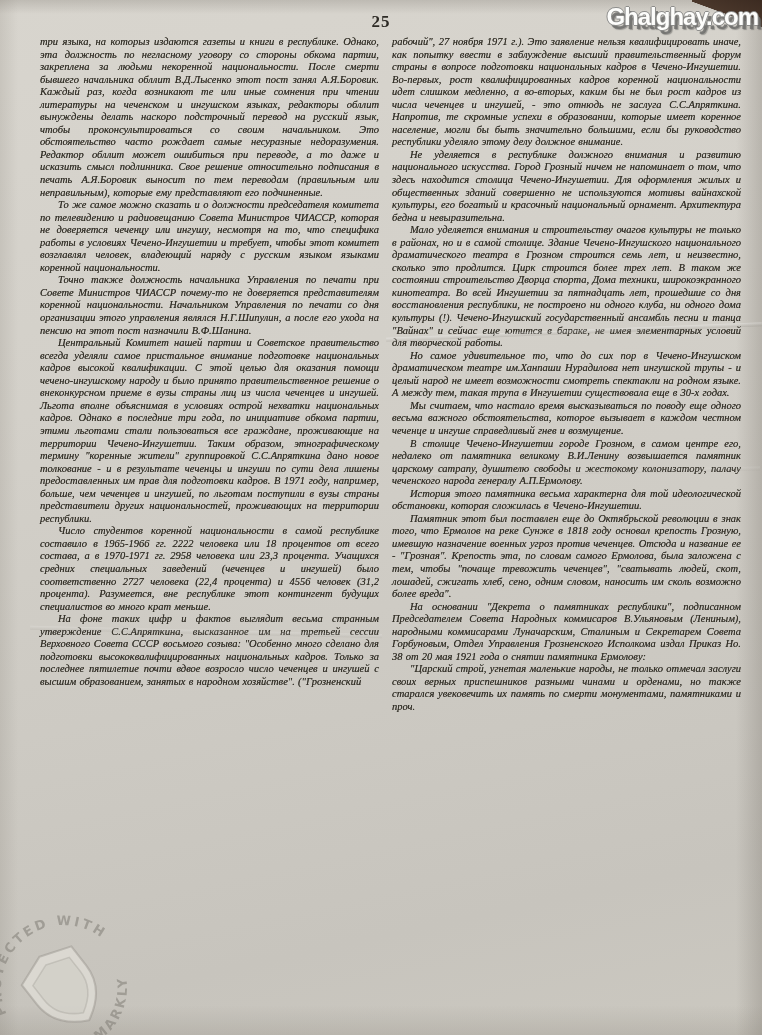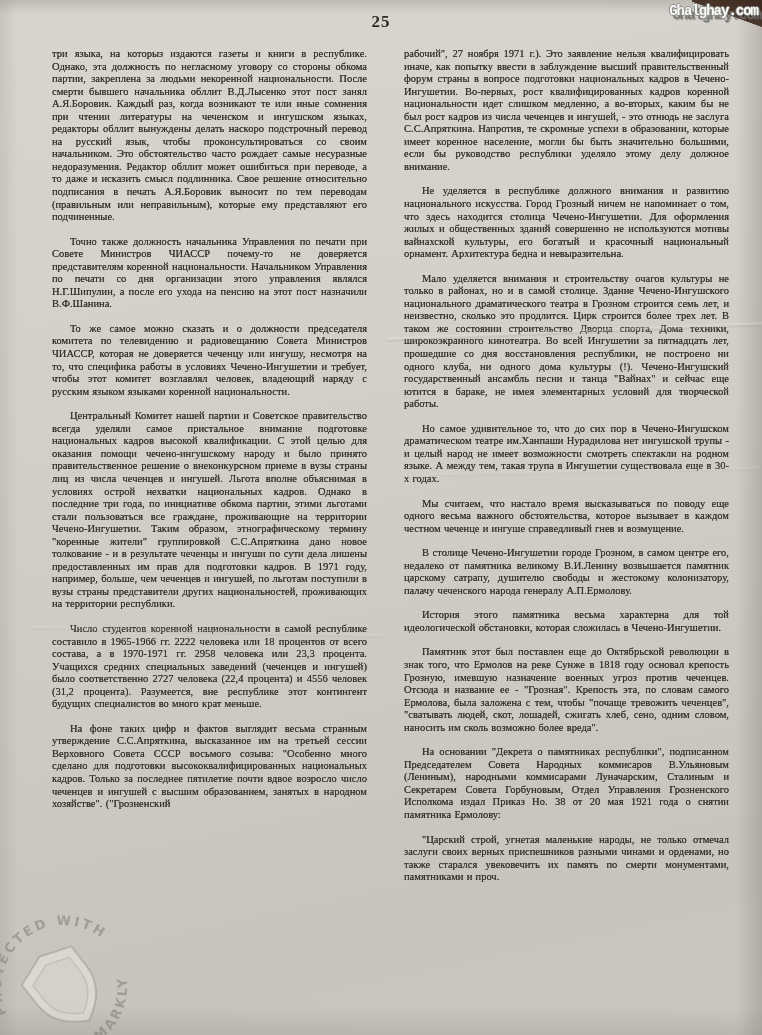--- a/index.html
+++ b/index.html
@@ -32,46 +32,46 @@
     font-size:17px;font-weight:bold;color:#2e2b26;letter-spacing:1px;
   }
   .col{
     position:absolute;top:36px;text-align:justify;
     font-size:10.5px;line-height:12.55px;color:#343129;
     text-shadow:0 0 .4px rgba(52,49,41,.85);
     word-spacing:.6px;
   }
   #col-left{left:40px;width:339px;}
   #col-right{left:392px;width:349px;}
-  .col p{margin:12px;text-indent:18px;}
+  .col p{margin:0;text-indent:18px;font-style:italic;}
   .col p.noindent{text-indent:0;}
 
   
   #site-watermark{
     position:absolute;top:3px;right:4px;
-    font-family:Liberation Mono, monospace;
-    font-weight:bold;font-size:14px;letter-spacing:-1px;color:#fdfdfb;
+    font-family:Liberation Sans, sans-serif;
+    font-weight:bold;font-size:24px;letter-spacing:-1px;color:#fdfdfb;
     text-shadow:
       -1px 0 0 #8d8d8b, 1px 0 0 #8d8d8b, 0 -1px 0 #8d8d8b, 0 1px 0 #8d8d8b,
       3px 4px 0 rgba(110,110,108,.85), 4px 5px 1px rgba(90,90,88,.5);
   }
   
   #badge{position:absolute;left:-24px;top:900px;width:176px;height:176px;opacity:.85;}
 </style>
 </head>
 <body>
 
 <div id="photo">
 
   <div id="page-number">25</div>
 
   <div id="col-left" class="col">
       <p class="noindent">три языка, на которыз издаются газеты и книги в республике. Однако, эта должность по негласному уговору со стороны обкома партии, закреплена за людьми некоренной национальности. После смерти бывшего начальника обллит В.Д.Лысенко этот пост занял А.Я.Боровик. Каждый раз, когда возникают те или иные сомнения при чтении литературы на чеченском и ингушском языках, редакторы обллит вынуждены делать наскоро подстрочный перевод на русский язык, чтобы проконсультироваться со своим начальником. Это обстоятельство часто рождает самые несуразные недоразумения. Редактор обллит может ошибиться при переводе, а то даже и исказить смысл подлинника. Свое решение относительно подписания в печать А.Я.Боровик выносит по тем переводам (правильным или неправильным), которые ему представляют его подчиненные.</p>
+      <p>То же самое можно сказать и о должности председателя комитета по телевидению и радиовещанию Совета Министров ЧИАССР, которая не доверяется чеченцу или ингушу, несмотря на то, что специфика работы в условиях Чечено-Ингушетии и требует, чтобы этот комитет возглавлял человек, владеющий наряду с русским языком языками коренной национальности.</p>
       <p>Точно также должность начальника Управления по печати при Совете Министров ЧИАССР почему-то не доверяется представителям коренной национальности. Начальником Управления по печати со дня организации этого управления являлся Н.Г.Шипулин, а после его ухода на пенсию на этот пост назначили В.Ф.Шанина.</p>
-      <p>То же самое можно сказать и о должности председателя комитета по телевидению и радиовещанию Совета Министров ЧИАССР, которая не доверяется чеченцу или ингушу, несмотря на то, что специфика работы в условиях Чечено-Ингушетии и требует, чтобы этот комитет возглавлял человек, владеющий наряду с русским языком языками коренной национальности.</p>
       <p>Центральный Комитет нашей партии и Советское правительство всегда уделяли самое пристальное внимание подготовке национальных кадров высокой квалификации. С этой целью для оказания помощи чечено-ингушскому народу и было принято правительственное решение о внеконкурсном приеме в вузы страны лиц из числа чеченцев и ингушей. Льгота вполне объяснимая в условиях острой нехватки национальных кадров. Однако в последние три года, по инициативе обкома партии, этими льготами стали пользоваться все граждане, проживающие на территории Чечено-Ингушетии. Таким образом, этнографическому термину "коренные жители" группировкой С.С.Апряткина дано новое толкование - и в результате чеченцы и ингуши по сути дела лишены предоставленных им прав для подготовки кадров. В 1971 году, например, больше, чем чеченцев и ингушей, по льготам поступили в вузы страны представители других национальностей, проживающих на территории республики.</p>
       <p>Число студентов коренной национальности в самой республике составило в 1965-1966 гг. 2222 человека или 18 процентов от всего состава, а в 1970-1971 гг. 2958 человека или 23,3 процента. Учащихся средних специальных заведений (чеченцев и ингушей) было соответственно 2727 человека (22,4 процента) и 4556 человек (31,2 процента). Разумеется, вне республике этот контингент будущих специалистов во много крат меньше.</p>
       <p>На фоне таких цифр и фактов выглядит весьма странным утверждение С.С.Апряткина, высказанное им на третьей сессии Верховного Совета СССР восьмого созыва: "Особенно много сделано для подготовки высококвалифицированных национальных кадров. Только за последнее пятилетие почти вдвое возросло число чеченцев и ингушей с высшим образованием, занятых в народном хозяйстве". ("Грозненский</p>
     </div>
   <div id="col-right" class="col">
       <p class="noindent">рабочий", 27 ноября 1971 г.). Это заявление нельзя квалифицировать иначе, как попытку ввести в заблуждение высший правительственный форум страны в вопросе подготовки национальных кадров в Чечено-Ингушетии. Во-первых, рост квалифицированных кадров коренной национальности идет слишком медленно, а во-вторых, каким бы не был рост кадров из числа чеченцев и ингушей, - это отнюдь не заслуга С.С.Апряткина. Напротив, те скромные успехи в образовании, которые имеет коренное население, могли бы быть значительно большими, если бы руководство республики уделяло этому делу должное внимание.</p>
       <p>Не уделяется в республике должного внимания и развитию национального искусства. Город Грозный ничем не напоминает о том, что здесь находится столица Чечено-Ингушетии. Для оформления жилых и общественных зданий совершенно не используются мотивы вайнахской культуры, его богатый и красочный национальный орнамент. Архитектура бедна и невыразительна.</p>
       <p>Мало уделяется внимания и строительству очагов культуры не только в районах, но и в самой столице. Здание Чечено-Ингушского национального драматического театра в Грозном строится семь лет, и неизвестно, сколько это продлится. Цирк строится более трех лет. В таком же состоянии строительство Дворца спорта, Дома техники, широкоэкранного кинотеатра. Во всей Ингушетии за пятнадцать лет, прошедшие со дня восстановления республики, не построено ни одного клуба, ни одного дома культуры (!). Чечено-Ингушский государственный ансамбль песни и танца "Вайнах" и сейчас еще ютится в бараке, не имея элементарных условий для творческой работы.</p>
       <p>Но самое удивительное то, что до сих пор в Чечено-Ингушском драматическом театре им.Ханпаши Нурадилова нет ингушской трупы - и целый народ не имеет возможности смотреть спектакли на родном языке. А между тем, такая трупа в Ингушетии существовала еще в 30-х годах.</p>
       <p>Мы считаем, что настало время высказываться по поводу еще одного весьма важного обстоятельства, которое вызывает в каждом честном чеченце и ингуше справедливый гнев и возмущение.</p>

